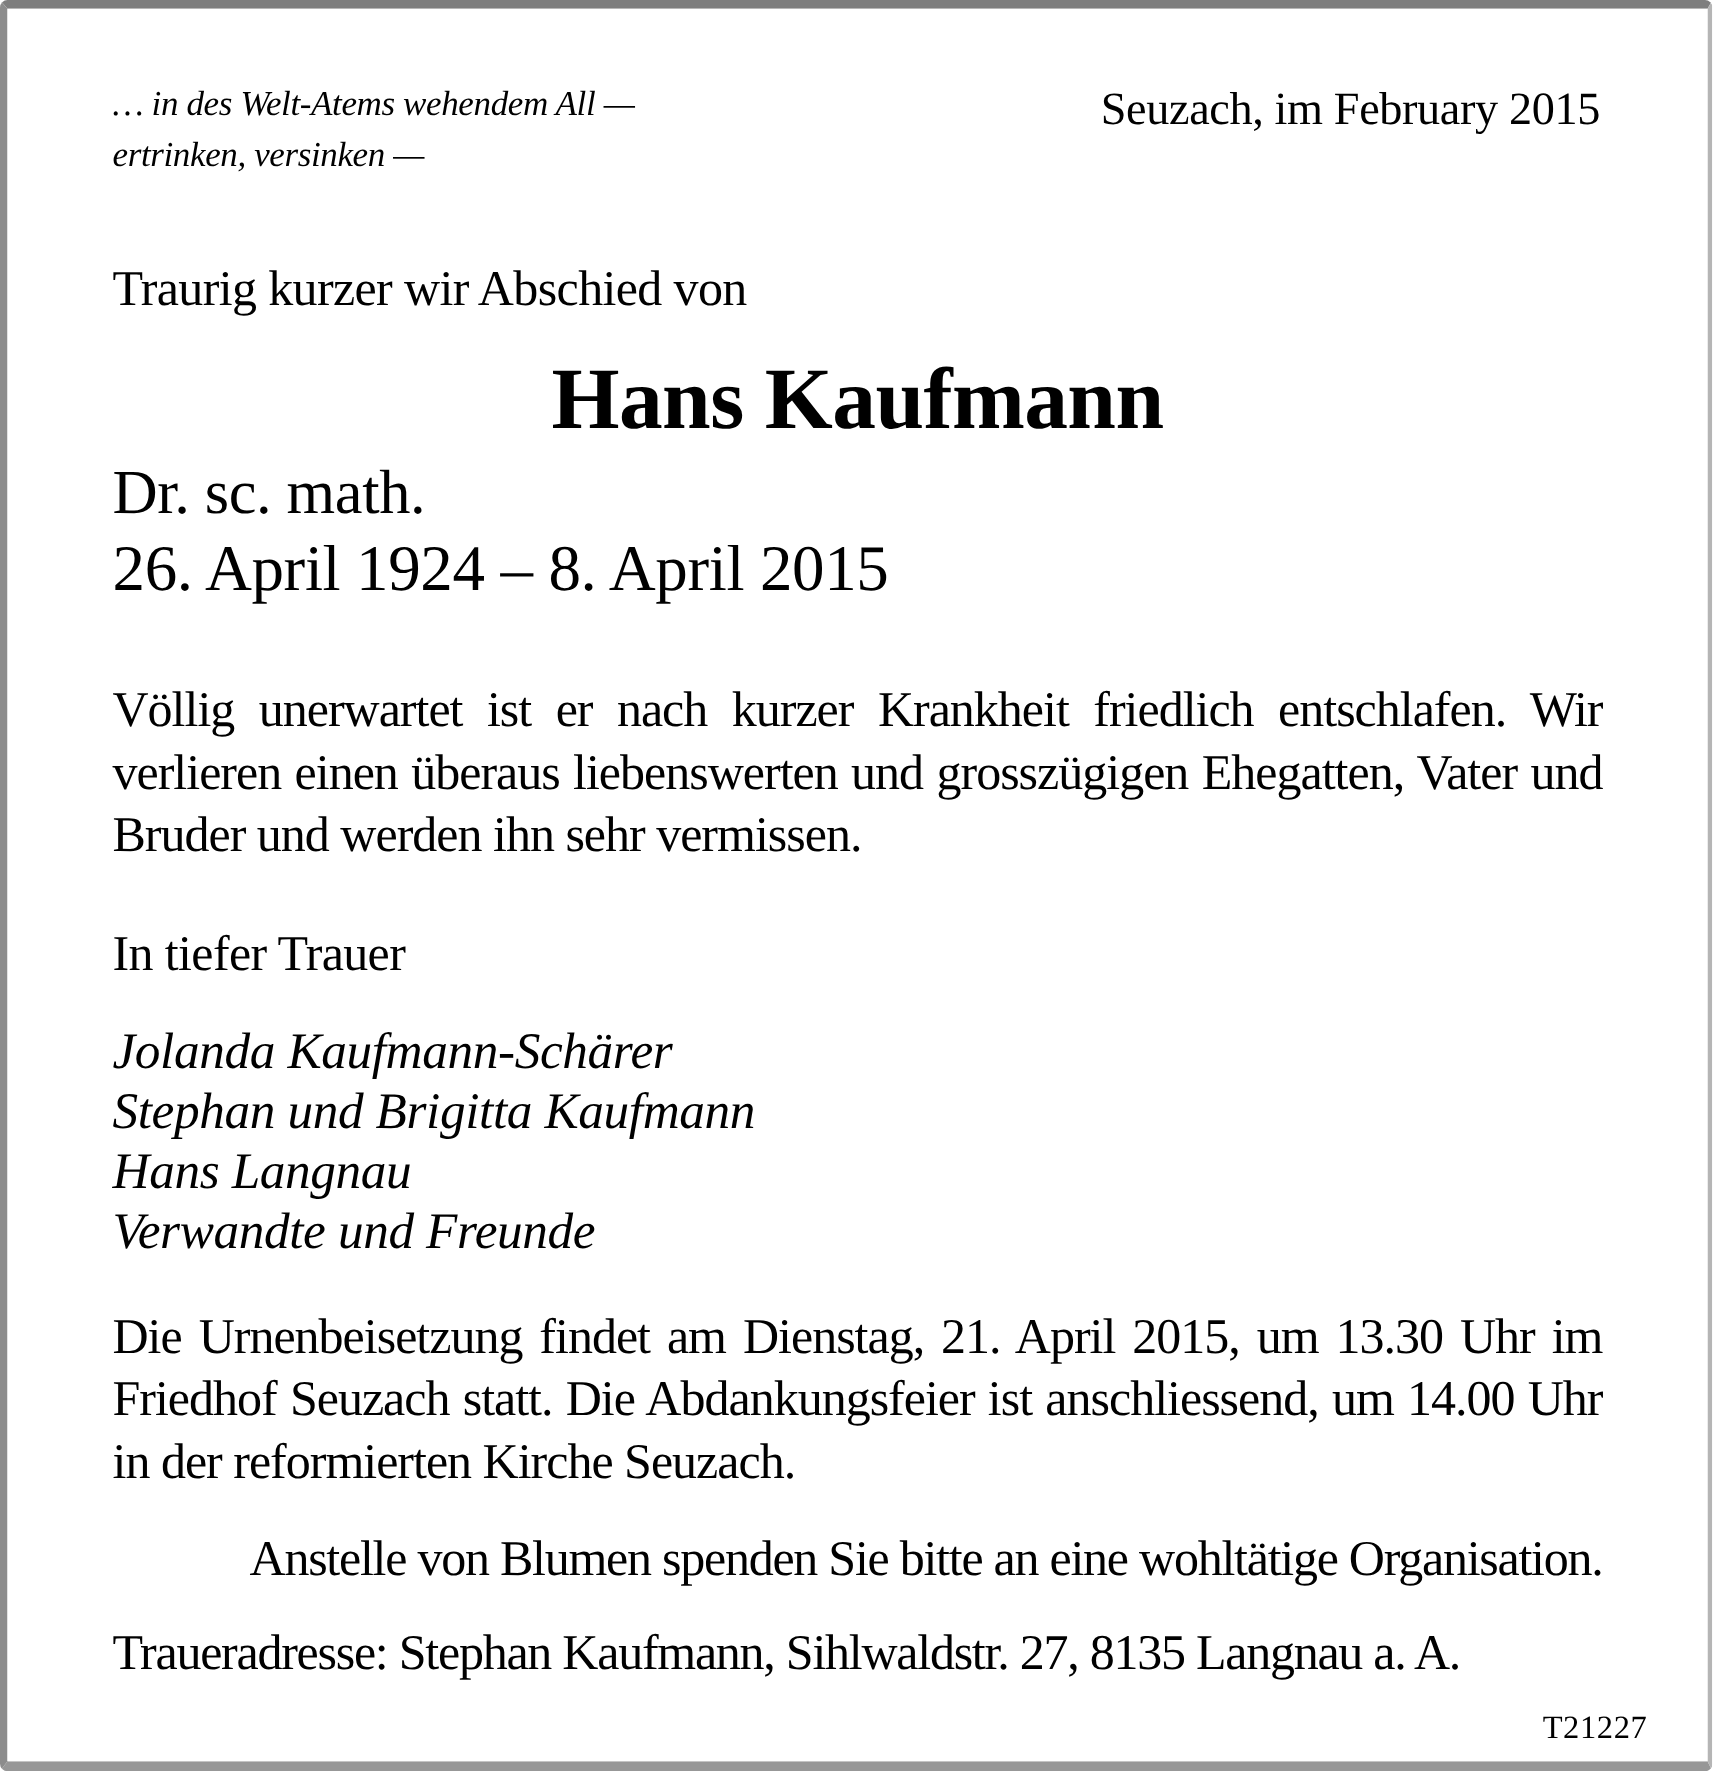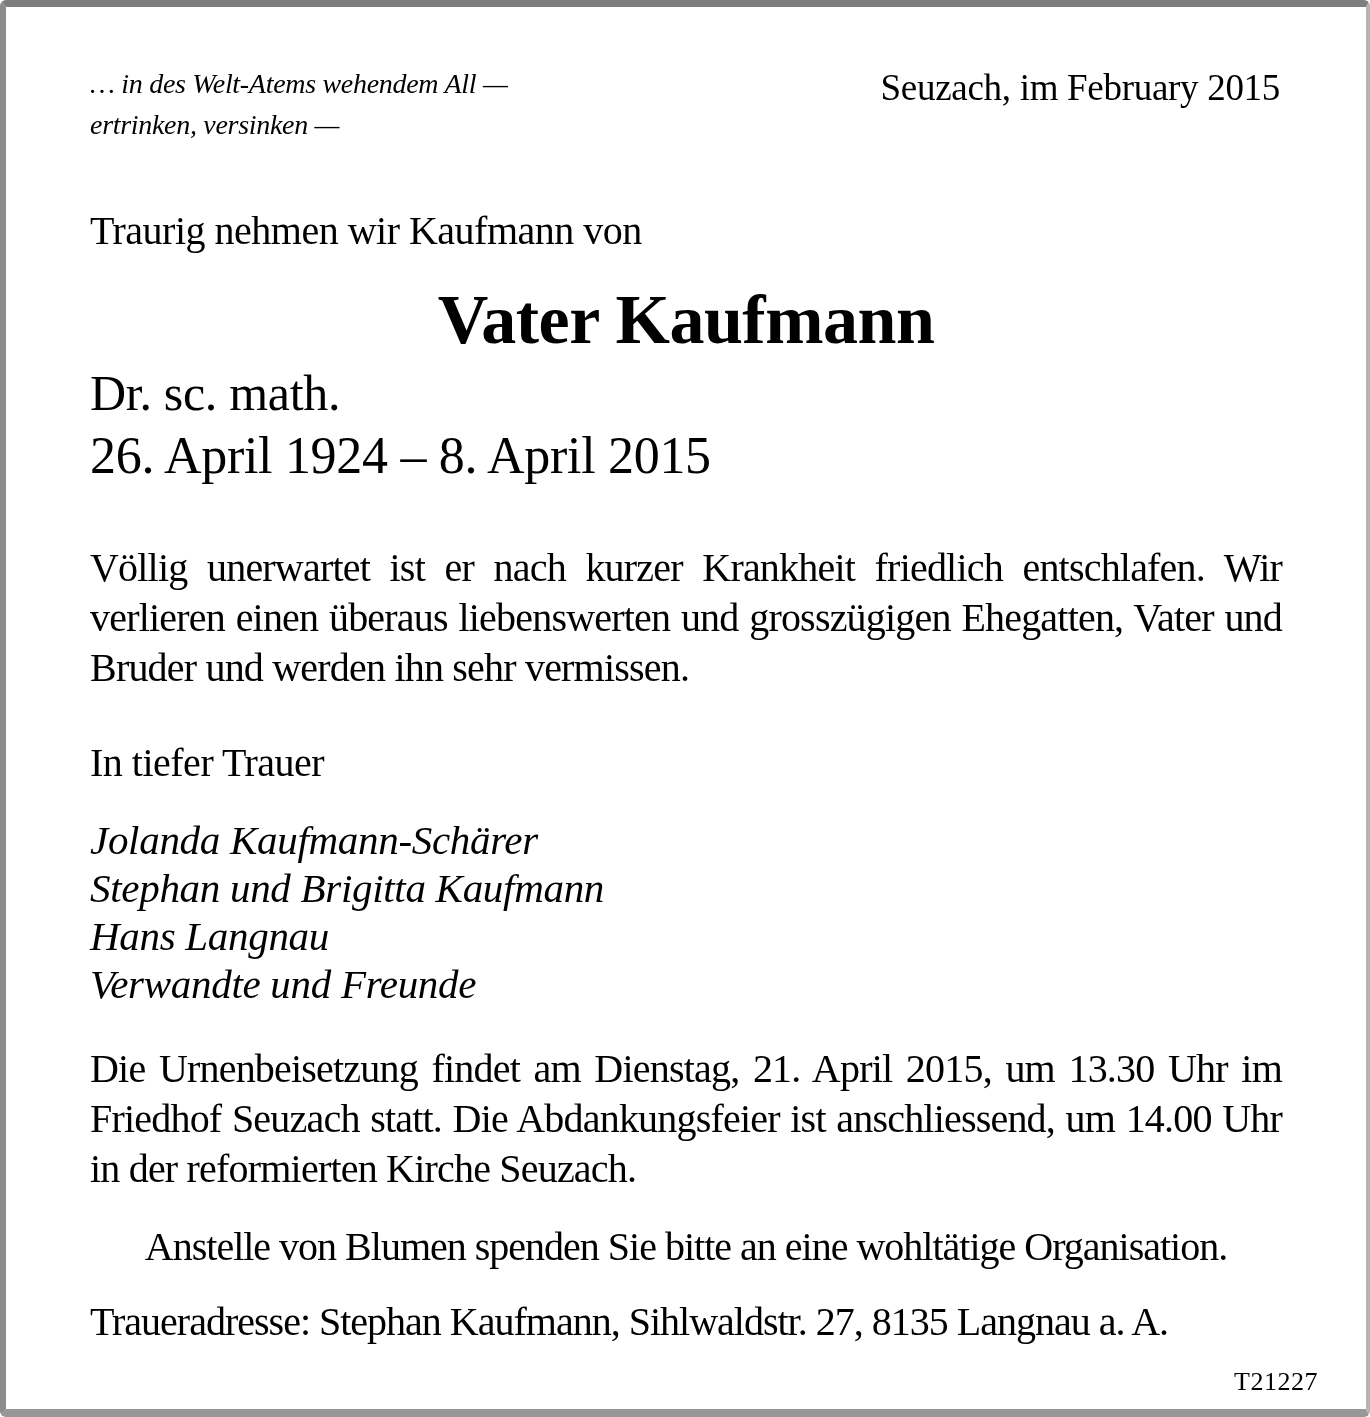--- a/index.html
+++ b/index.html
@@ -77,21 +77,21 @@
   .mourners {
     margin-top: 30px;
     font-style: italic;
     font-size: 41px;
     line-height: 48px;
     letter-spacing: -0.3px;
   }
   .p2 { margin-top: 36px; }
   .p3 {
     margin-top: 28px;
-    text-align: center;
+    text-align: right;
     white-space: nowrap;
     letter-spacing: -1px;
   }
   .address {
     margin-top: 26px;
     font-size: 40px;
     letter-spacing: -1px;
     white-space: nowrap;
   }
   .ref-code {
@@ -108,23 +108,23 @@
 <div class="card">
 
   <div class="header-row">
     <div class="epigraph">
       <div>… in des Welt-Atems wehendem All —</div>
       <div>ertrinken, versinken —</div>
     </div>
     <div class="dateline">Seuzach, im February 2015</div>
   </div>
 
-  <div class="intro">Traurig nehmen wir Kaufmann von</div>
+  <div class="intro">Traurig kurzer wir Abschied von</div>
 
-  <div class="name">Vater Kaufmann</div>
+  <div class="name">Hans Kaufmann</div>
 
   <div class="title-line">Dr. sc. math.</div>
 
   <div class="dates-line">26. April 1924 – 8. April 2015</div>
 
   <div class="para p1">Völlig unerwartet ist er nach kurzer Krankheit friedlich entschlafen. Wir verlieren einen überaus liebenswerten und grosszügigen Ehegatten, Vater und Bruder und werden ihn sehr vermissen.</div>
 
   <div class="mourning-intro">In tiefer Trauer</div>
 
   <div class="mourners">

